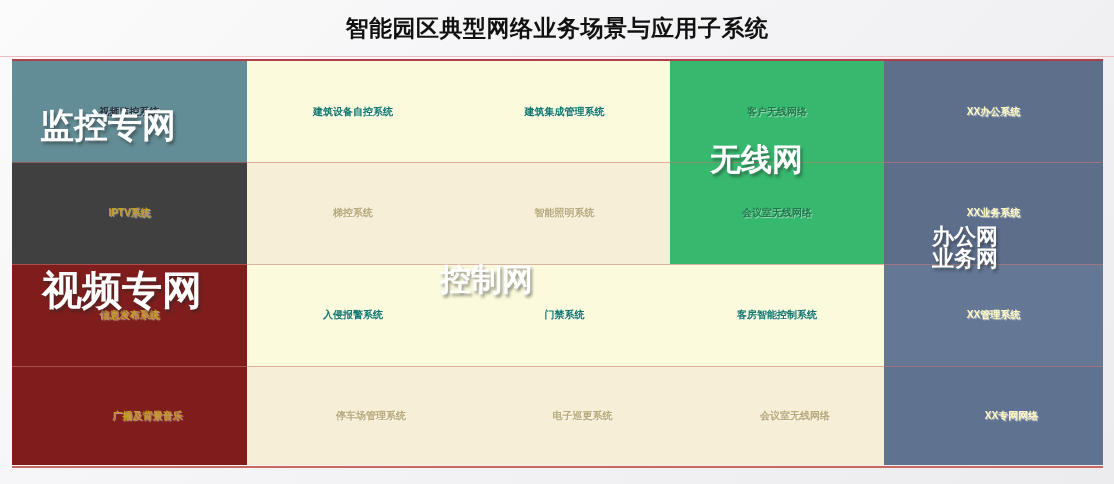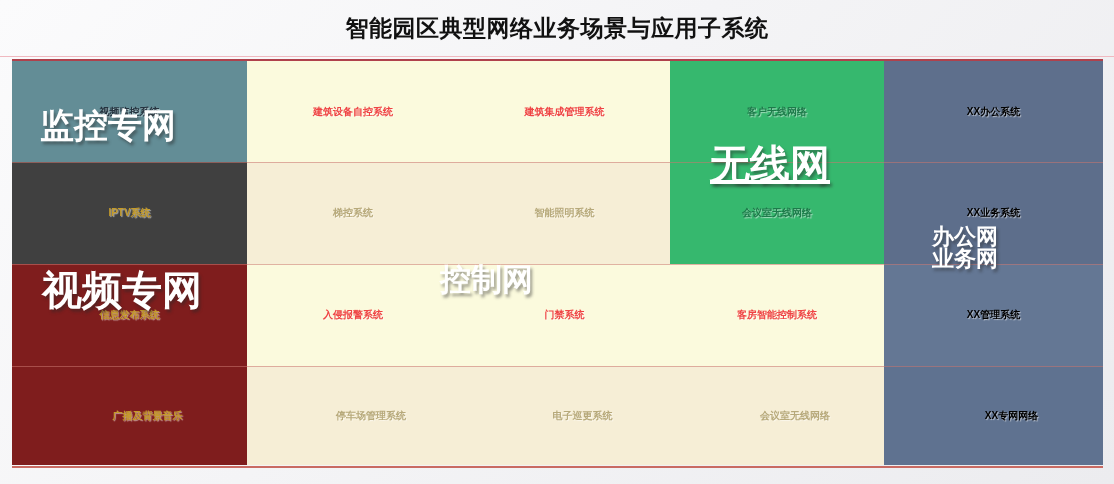--- a/index.html
+++ b/index.html
@@ -106,24 +106,24 @@
   .bg-ivory  { background: #fbfadd; }
   .bg-beige  { background: #f6eed6; }
   .bg-green  { background: #36b86e; }
   .bg-slate-a { background: #5e6f8c; }
   .bg-slate-b { background: #5d6e8b; }
   .bg-slate-c { background: #647794; }
   .bg-slate-d { background: #5f7290; }
 
   .txt-navy   { color: #25333f; }
   .txt-olive  { color: #c49b2a; }
-  .txt-khaki  { color: #ef4444; }
+  .txt-khaki  { color: #0f766e; }
   .txt-khaki2 { color: #b7a97a; }
   .txt-greend { color: #1d7a4a; font-family: Liberation Serif, serif; }
-  .txt-navy2  { color: #000000; }
+  .txt-navy2  { color: #fef9c3; }
 
   .row-sep {
     position: absolute;
     left: 0;
     width: 100%;
     height: 1px;
     background: rgba(203,119,112,0.55);
     z-index: 4;
   }
 
@@ -134,21 +134,21 @@
     color: #ffffff;
     font-weight: bold;
     white-space: nowrap;
     text-shadow: 2px 3px 3px rgba(40,40,40,0.45);
     pointer-events: none;
     line-height: 1.02;
   }
   #zone-jk  { left: 40px;  top: 108px; font-size: 34px; }
   #zone-sp  { left: 42px;  top: 270px; font-size: 40px; }
   #zone-kz  { left: 440px; top: 264px; font-size: 31px; }
-  #zone-wx  { left: 710px; top: 144px; font-size: 40px; text-decoration: underline; }
+  #zone-wx  { left: 710px; top: 144px; font-size: 31px; }
   #zone-bg  { left: 932px; top: 226px; font-size: 22px; text-align: left; }
 </style>
 </head>
 <body>
 
 <div id="slide">
 
   <div id="title-bar">
     <div id="title-text">智能园区典型网络业务场景与应用子系统</div>
   </div>

